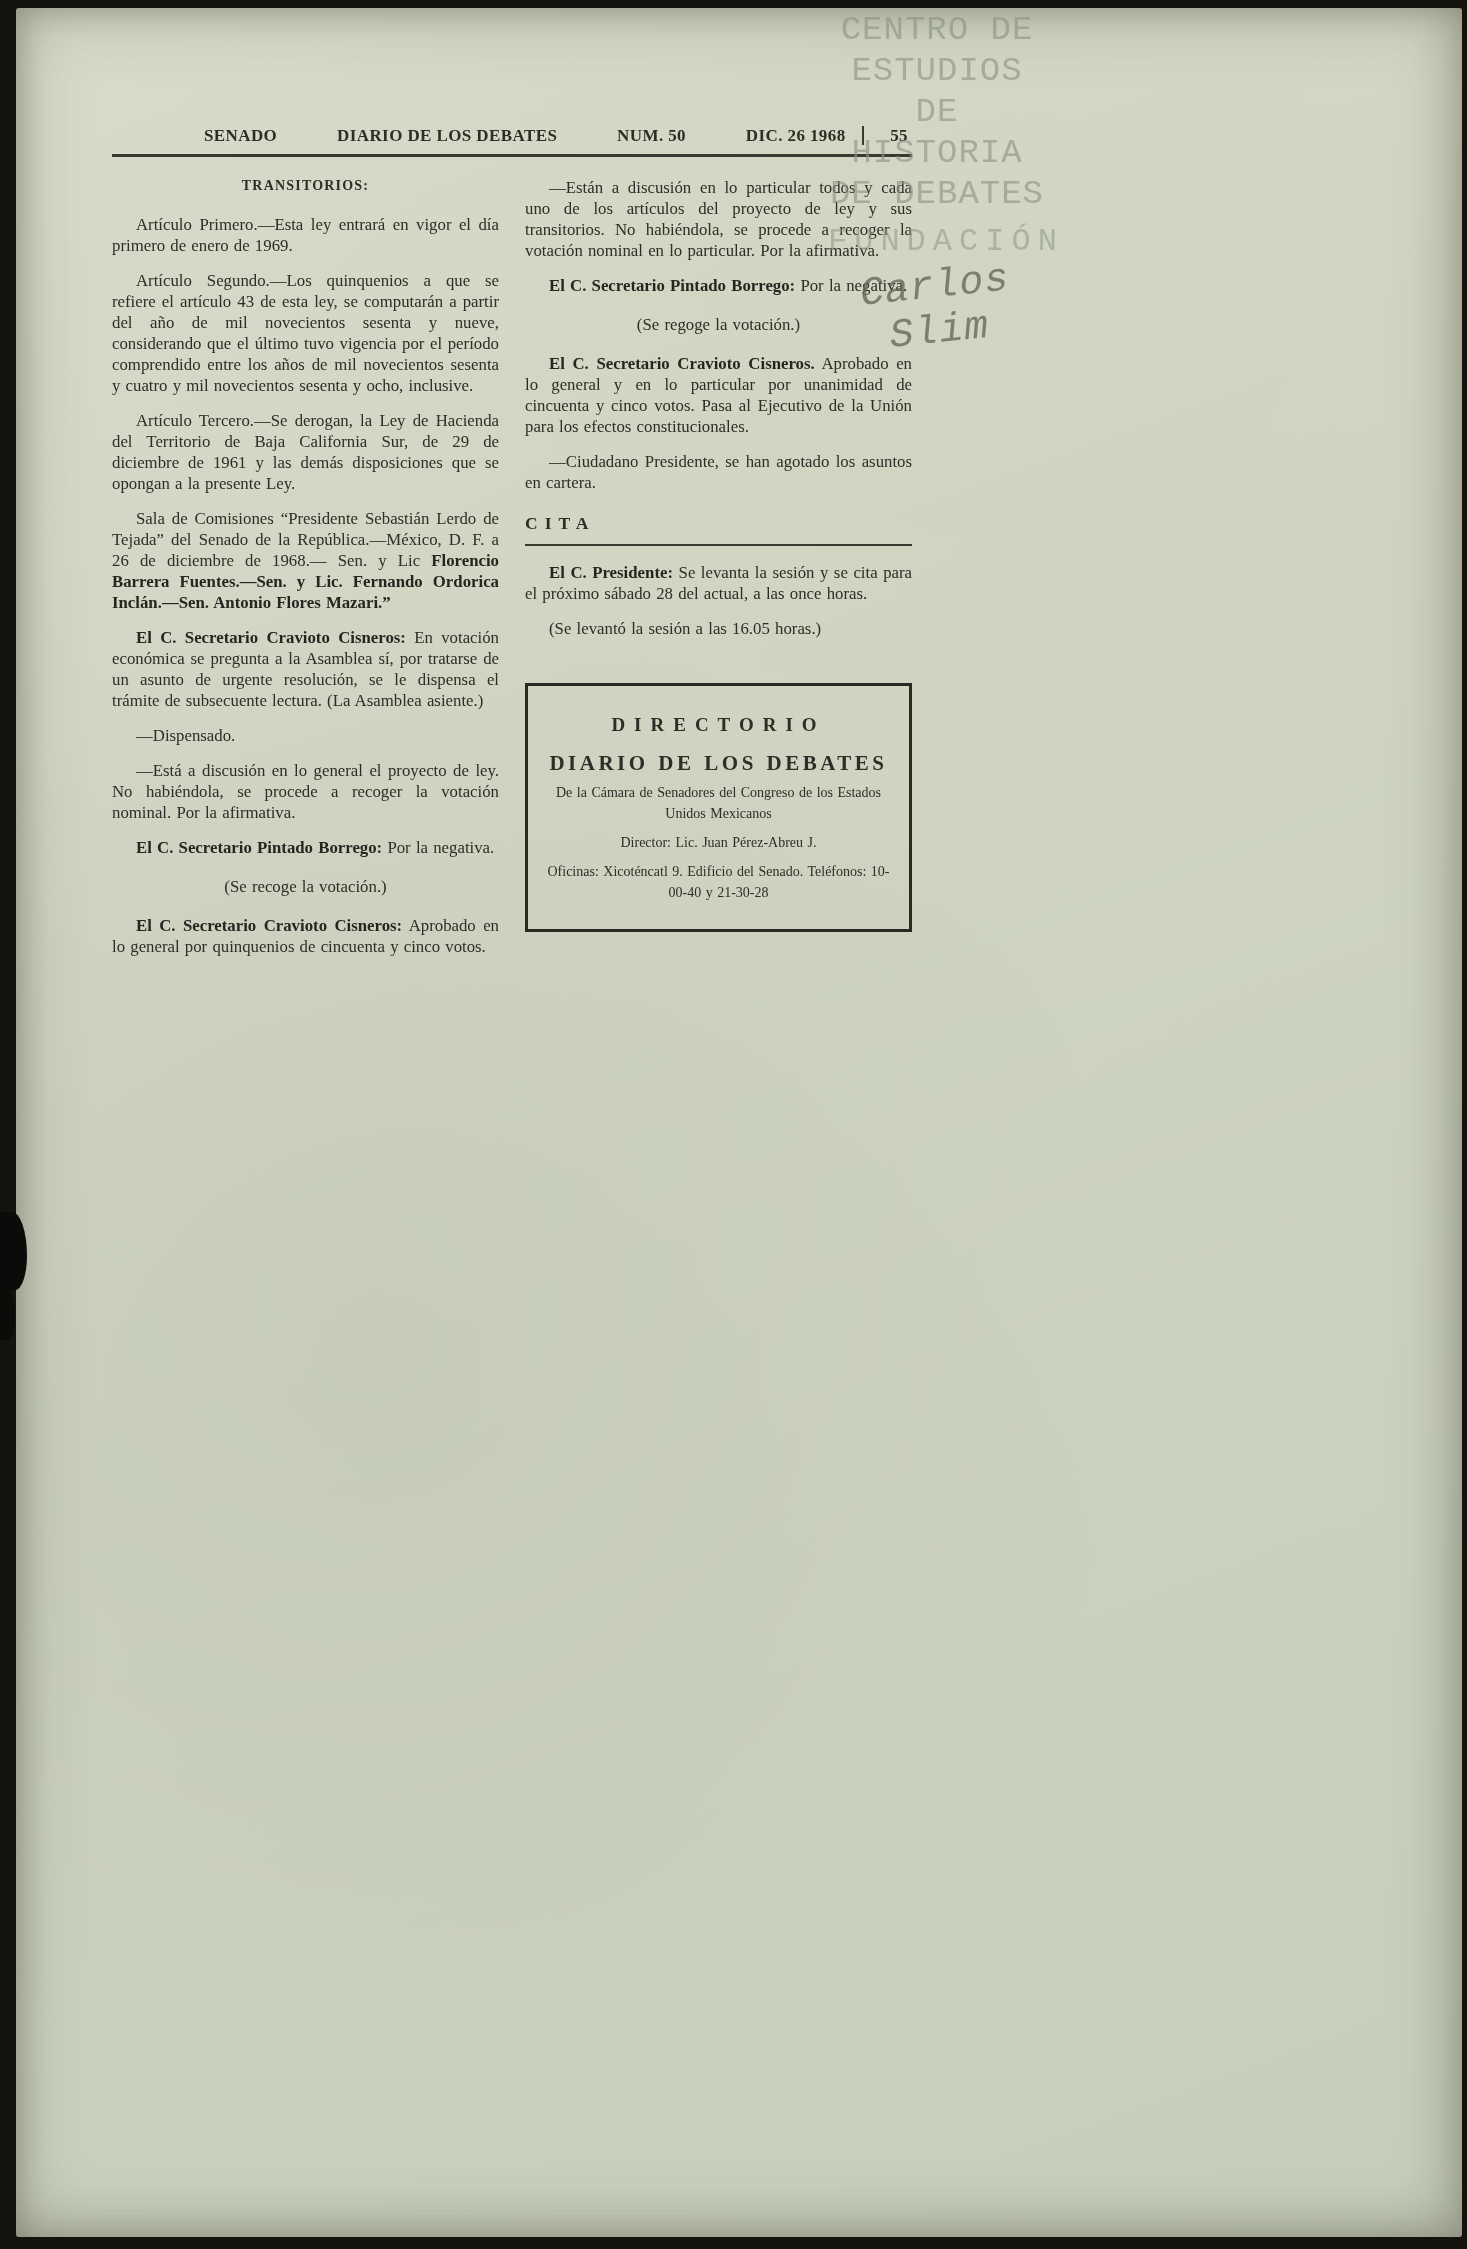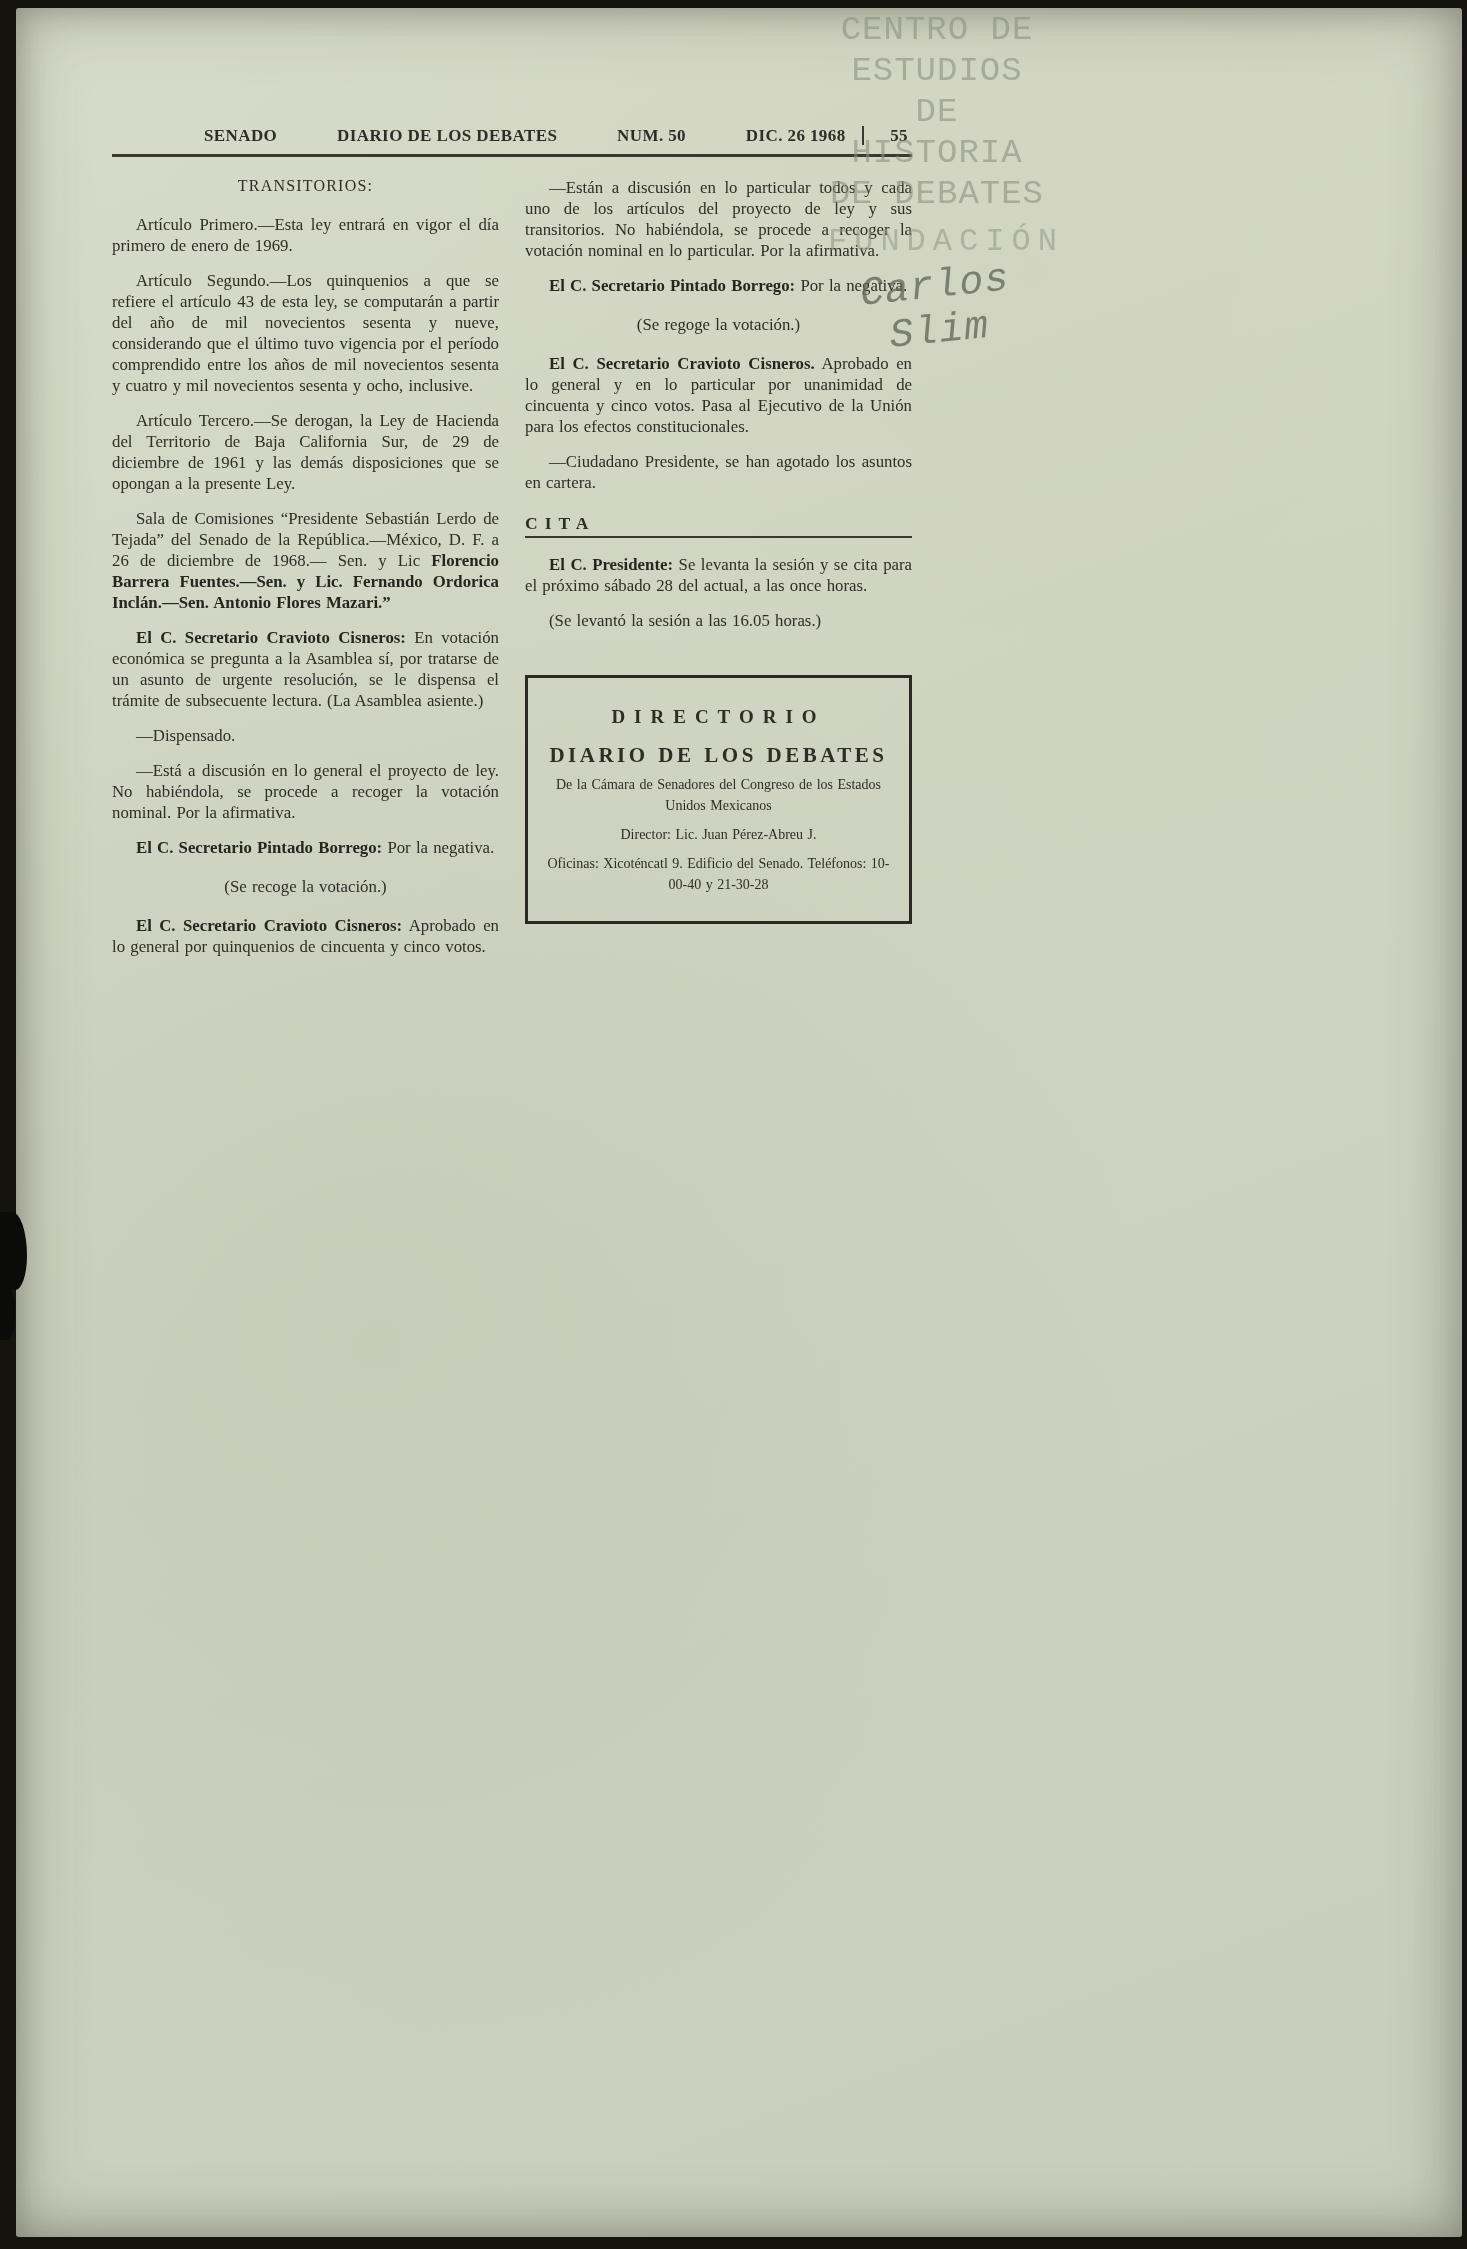--- a/index.html
+++ b/index.html
@@ -29,30 +29,30 @@
     padding:0 4px 0 92px;
   }
   .page-header .sp{flex:1;}
   .hdr-right{white-space:nowrap;}
   .pageno{border-left:2px solid #3a382f;padding-left:26px;margin-left:12px;}
   .rule{height:3px;background:#3a382f;margin-top:8px;margin-bottom:18px;}
   
   .cols{display:flex;gap:26px;}
   .col{flex:1;min-width:0;font-size:16.8px;line-height:21px;text-align:justify;word-spacing:1px;}
   .col-heading{
-    font-size:16px;font-weight:normal;letter-spacing:1.2px;
+    font-size:14px;font-weight:bold;letter-spacing:1.2px;
     text-align:center;margin:0 0 18px 0;
   }
   p.para{margin:0 0 14px 0;}
   p.indent{text-indent:24px;}
   p.center{text-align:center;text-indent:0;margin:18px 0 18px 0;}
   b{font-weight:bold;color:#272520;}
   .cita{
     font-size:17.5px;font-weight:bold;letter-spacing:7px;
-    margin:20px 0 16px 0;padding-bottom:2px;
+    margin:20px 0 16px 0;padding-bottom:10px;
     border-bottom:2.5px solid #3a382f;
     text-align:left;
   }
   
   .directory{
     margin-top:44px;
     border:3px solid #2b2922;
     padding:28px 14px 26px 14px;
     text-align:center;
   }

